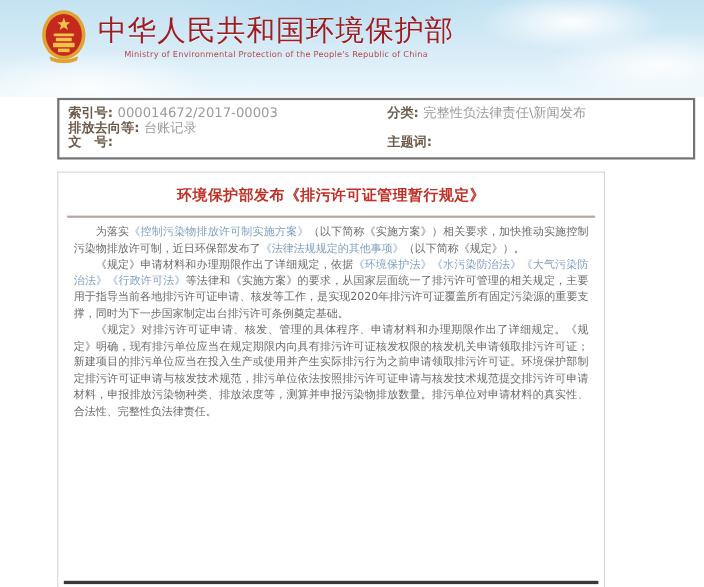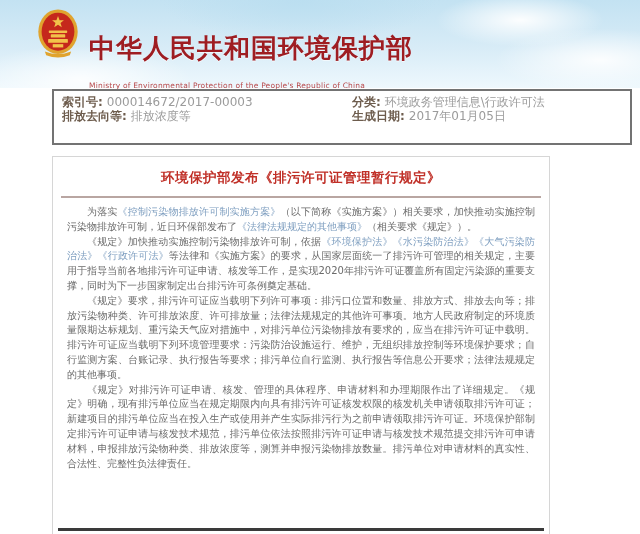--- a/index.html
+++ b/index.html
@@ -15,25 +15,24 @@
       radial-gradient(ellipse 120px 38px at 520px 20px, rgba(255,255,255,.95) 0%, rgba(255,255,255,0) 70%),
       radial-gradient(ellipse 150px 45px at 600px 60px, rgba(255,255,255,.9) 0%, rgba(255,255,255,0) 70%),
       radial-gradient(ellipse 160px 50px at 80px 80px, rgba(255,255,255,.85) 0%, rgba(255,255,255,0) 70%),
       radial-gradient(ellipse 200px 60px at 300px 0px, rgba(186,222,240,.9) 0%, rgba(186,222,240,0) 70%),
       linear-gradient(180deg,#c3e2f2 0%,#d8ecf7 55%,#eef8fd 100%);
   }
   .brand{position:absolute;left:37px;top:8px;display:flex;align-items:flex-start;}
   .emblem{width:42px;height:50px;margin-right:10px;}
   .brand-text{padding-top:6px;}
   .cn-title{
-    font-size:26px;font-weight:bold;color:#9e1d22;letter-spacing:1px;line-height:28px;
+    font-size:26px;font-weight:normal;color:#9e1d22;letter-spacing:1px;line-height:28px;
     text-shadow:0 1px 0 rgba(255,255,255,.6);
-    margin-top:20px;
   }
-  .en-title{font-size:7.5px;color:#b8494b;margin-top:19px;letter-spacing:.2px;}
+  .en-title{font-size:7.5px;color:#b8494b;margin-top:3px;letter-spacing:.2px;text-align:center;}
   
   .meta-box{
     position:absolute;left:52px;top:89px;width:580px;height:56px;
     background:#ffffff;border:2px solid #737373;
     font-size:12px;line-height:13.5px;
     padding:5px 8px 0 8px;box-sizing:border-box;
   }
   .meta-grid{display:grid;grid-template-columns:290px 1fr;grid-auto-rows:13.5px;}
   .meta-cell{white-space:nowrap;overflow:hidden;}
   .meta-label{font-weight:bold;color:#6d5c4d;margin-right:4px;}
@@ -80,36 +79,38 @@
     <div class="en-title">Ministry of Environmental Protection of the People's Republic of China</div>
   </div>
 </div>
 
 <div class="meta-box">
   <div class="meta-grid">
     <div class="meta-cell">
       <span class="meta-label">索引号:</span><span class="meta-value">000014672/2017-00003</span>
     </div>
     <div class="meta-cell">
-      <span class="meta-label">分类:</span><span class="meta-value">环境政务管理信息\行政许可法</span>
+      <span class="meta-label">分类:</span><span class="meta-value">完整性负法律责任\新闻发布</span>
     </div>
     <div class="meta-cell">
-      <span class="meta-label">排放去向等:</span><span class="meta-value">排放浓度等</span>
+      <span class="meta-label">排放去向等:</span><span class="meta-value">台账记录</span>
+    </div>
+    <div class="meta-cell"></div>
+    <div class="meta-cell">
+      <span class="meta-label">文　号:</span><span class="meta-value"></span>
     </div>
     <div class="meta-cell">
-      <span class="meta-label">生成日期:</span><span class="meta-value">2017年01月05日</span>
+      <span class="meta-label">主题词:</span><span class="meta-value"></span>
     </div>
-    <div class="meta-cell"></div>
   </div>
 </div>
 
 <div class="content-box">
   <h1 class="article-title">环境保护部发布《排污许可证管理暂行规定》</h1>
   <div class="title-divider"></div>
   <div class="article-body">
-      <p class="para"><span>为落实</span><span class="doc-link">《控制污染物排放许可制实施方案》</span><span>（以下简称《实施方案》）相关要求，加快推动实施控制污染物排放许可制，近日环保部发布了</span><span class="doc-link">《法律法规规定的其他事项》</span><span>（相关要求《规定》）。</span></p>
-      <p class="para"><span>《规定》加快推动实施控制污染物排放许可制，依据</span><span class="doc-link">《环境保护法》《水污染防治法》《大气污染防治法》《行政许可法》</span><span>等法律和《实施方案》的要求，从国家层面统一了排污许可管理的相关规定，主要用于指导当前各地排污许可证申请、核发等工作，是实现2020年排污许可证覆盖所有固定污染源的重要支撑，同时为下一步国家制定出台排污许可条例奠定基础。</span></p>
-      <p class="para"><span>《规定》要求，排污许可证应当载明下列许可事项：排污口位置和数量、排放方式、排放去向等；排放污染物种类、许可排放浓度、许可排放量；法律法规规定的其他许可事项。地方人民政府制定的环境质量限期达标规划、重污染天气应对措施中，对排污单位污染物排放有要求的，应当在排污许可证中载明。排污许可证应当载明下列环境管理要求：污染防治设施运行、维护，无组织排放控制等环境保护要求；自行监测方案、台账记录、执行报告等要求；排污单位自行监测、执行报告等信息公开要求；法律法规规定的其他事项。</span></p>
+      <p class="para"><span>为落实</span><span class="doc-link">《控制污染物排放许可制实施方案》</span><span>（以下简称《实施方案》）相关要求，加快推动实施控制污染物排放许可制，近日环保部发布了</span><span class="doc-link">《法律法规规定的其他事项》</span><span>（以下简称《规定》）。</span></p>
+      <p class="para"><span>《规定》申请材料和办理期限作出了详细规定，依据</span><span class="doc-link">《环境保护法》《水污染防治法》《大气污染防治法》《行政许可法》</span><span>等法律和《实施方案》的要求，从国家层面统一了排污许可管理的相关规定，主要用于指导当前各地排污许可证申请、核发等工作，是实现2020年排污许可证覆盖所有固定污染源的重要支撑，同时为下一步国家制定出台排污许可条例奠定基础。</span></p>
       <p class="para"><span>《规定》对排污许可证申请、核发、管理的具体程序、申请材料和办理期限作出了详细规定。《规定》明确，现有排污单位应当在规定期限内向具有排污许可证核发权限的核发机关申请领取排污许可证；新建项目的排污单位应当在投入生产或使用并产生实际排污行为之前申请领取排污许可证。环境保护部制定排污许可证申请与核发技术规范，排污单位依法按照排污许可证申请与核发技术规范提交排污许可申请材料，申报排放污染物种类、排放浓度等，测算并申报污染物排放数量。排污单位对申请材料的真实性、合法性、完整性负法律责任。</span></p>
     </div>
 </div>
 
 <div class="bottom-strip"></div>
 
 </body></html>

